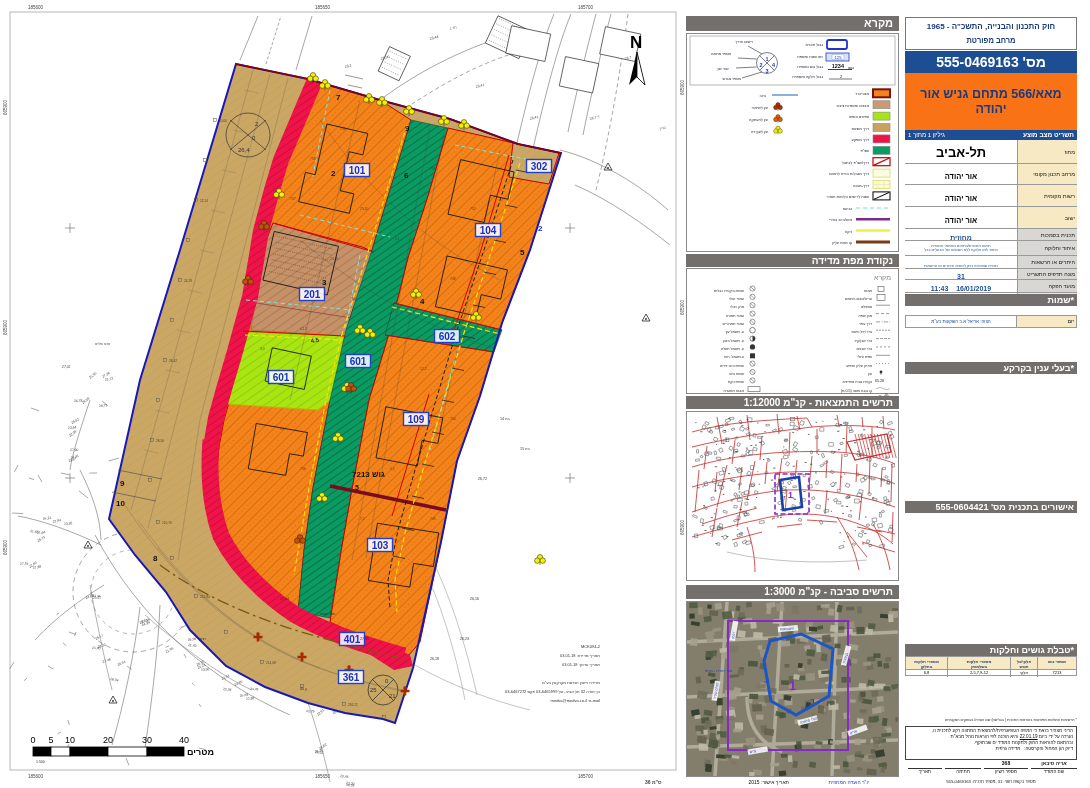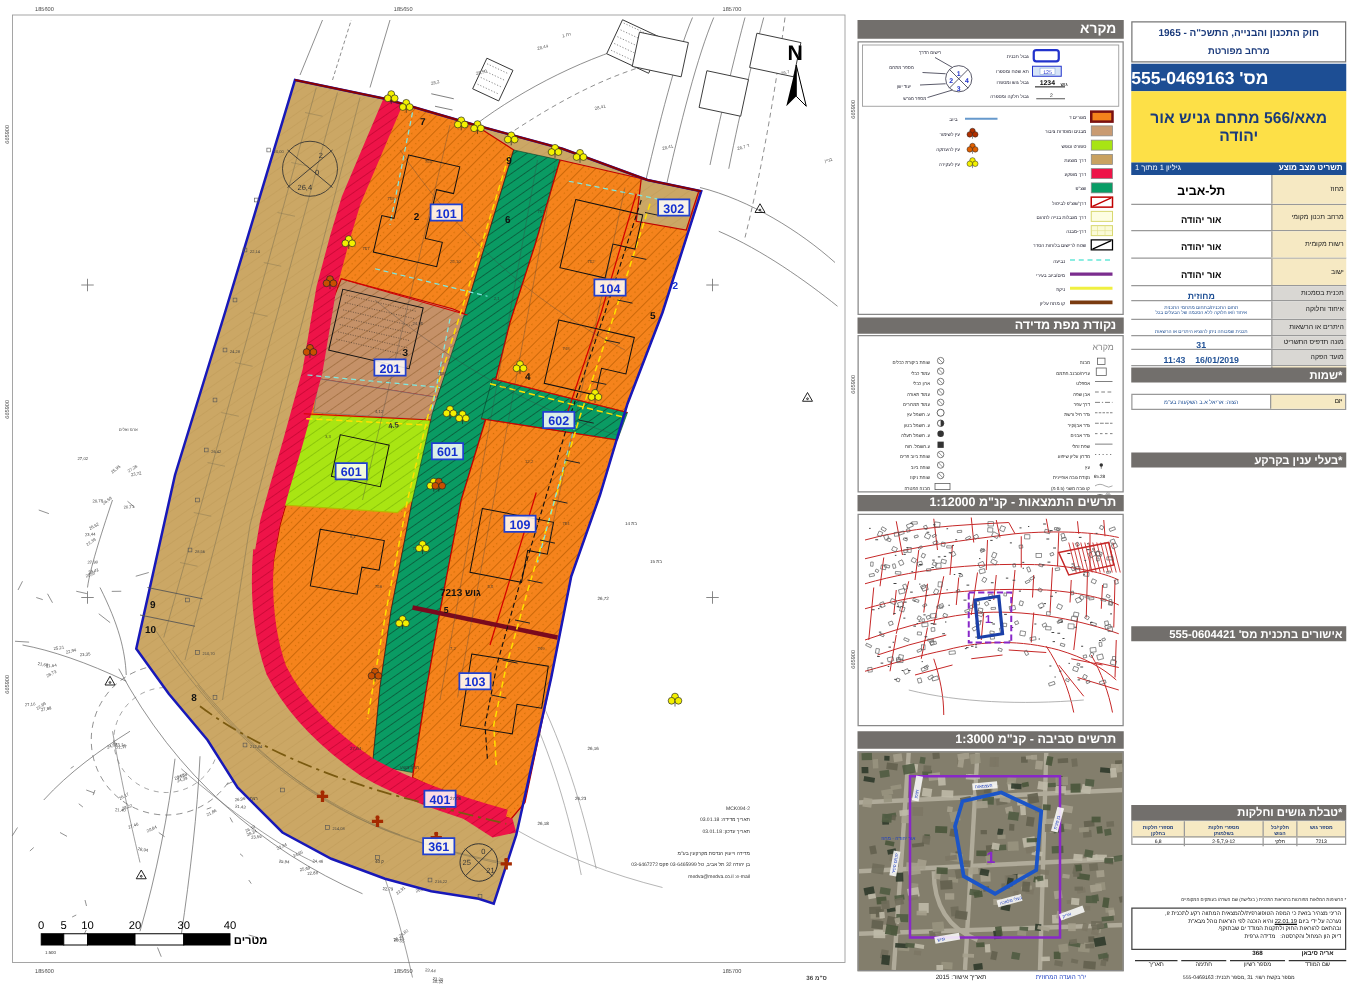--- a/index.html
+++ b/index.html
@@ -1632,32 +1632,32 @@
 <div style="position:absolute;top:779px;right:110px;font-size:5px;color:#111">תאריך אישור: 2015</div>
 </div>
 
 <div id="rightcol">
 
 <div class="rbox" style="top:17px;height:33px;border:1px solid #777;background:#fff;text-align:center">
         <div style="font-size:8px;font-weight:bold;color:#1A3A7B;padding-top:4px">חוק התכנון והבנייה, התשכ"ה - 1965</div>
         <div style="font-size:7.5px;font-weight:bold;color:#1A3A7B;padding-top:5px">מרחב מפורטת</div>
       </div>
 
-<div class="rbox" style="top:51px;height:22px;background:#1D4E94;color:#fff;text-align:left;font-size:14px;font-weight:bold;line-height:22px">מס' 555-0469163</div>
-
-<div class="rbox" style="top:73px;height:57px;background:#fde047;color:#1A3A7B;text-align:center;font-size:12.5px;font-weight:bold;padding-top:14px;box-sizing:border-box;line-height:15px">מאא/566 מתחם גניש אור<br>יהודה</div>
+<div class="rbox" style="top:51px;height:22px;background:#1D4E94;color:#fff;text-align:center;font-size:14px;font-weight:bold;line-height:22px">מס' 555-0469163</div>
+
+<div class="rbox" style="top:73px;height:57px;background:#f97316;color:#1A3A7B;text-align:center;font-size:12.5px;font-weight:bold;padding-top:14px;box-sizing:border-box;line-height:15px">מאא/566 מתחם גניש אור<br>יהודה</div>
 
 <div class="rbox" style="top:130px;height:170px;direction:rtl">
 <div style="background:#1D4E94;color:#fff;height:10px;font-size:6px;padding:0 3px;display:flex;justify-content:space-between;line-height:10px">
           <span style="font-weight:bold;font-size:6.5px">תשריט מצב מוצע</span>
           <span>גיליון 1 מתוך 1</span>
         </div>
 <div style="display:flex;height:23px;border-bottom:1px solid #999;align-items:center">
           <div style="width:60px;background:#F6E9C3;font-size:5.5px;color:#222;height:100%;display:flex;align-items:center;padding-right:2px;box-sizing:border-box;border-left:1px solid #999">מחוז</div>
-          <div style="flex:1;text-align:center"><span style="font-size:10px;font-weight:bold;color:#000">תל-אביב</span></div>
+          <div style="flex:1;text-align:center"><span style="font-size:13px;font-weight:bold;color:#000">תל-אביב</span></div>
         </div>
 <div style="display:flex;height:20px;border-bottom:1px solid #999;align-items:center">
           <div style="width:60px;background:#F6E9C3;font-size:5.5px;color:#222;height:100%;display:flex;align-items:center;padding-right:2px;box-sizing:border-box;border-left:1px solid #999">מרחב תכנון מקומי</div>
           <div style="flex:1;text-align:center"><span style="font-size:7.5px;font-weight:bold;color:#000">אור יהודה</span></div>
         </div>
 <div style="display:flex;height:21px;border-bottom:1px solid #999;align-items:center">
           <div style="width:60px;background:#F6E9C3;font-size:5.5px;color:#222;height:100%;display:flex;align-items:center;padding-right:2px;box-sizing:border-box;border-left:1px solid #999">רשות מקומית</div>
           <div style="flex:1;text-align:center"><span style="font-size:7.5px;font-weight:bold;color:#000">אור יהודה</span></div>
         </div>
 <div style="display:flex;height:21px;border-bottom:1px solid #999;align-items:center">

